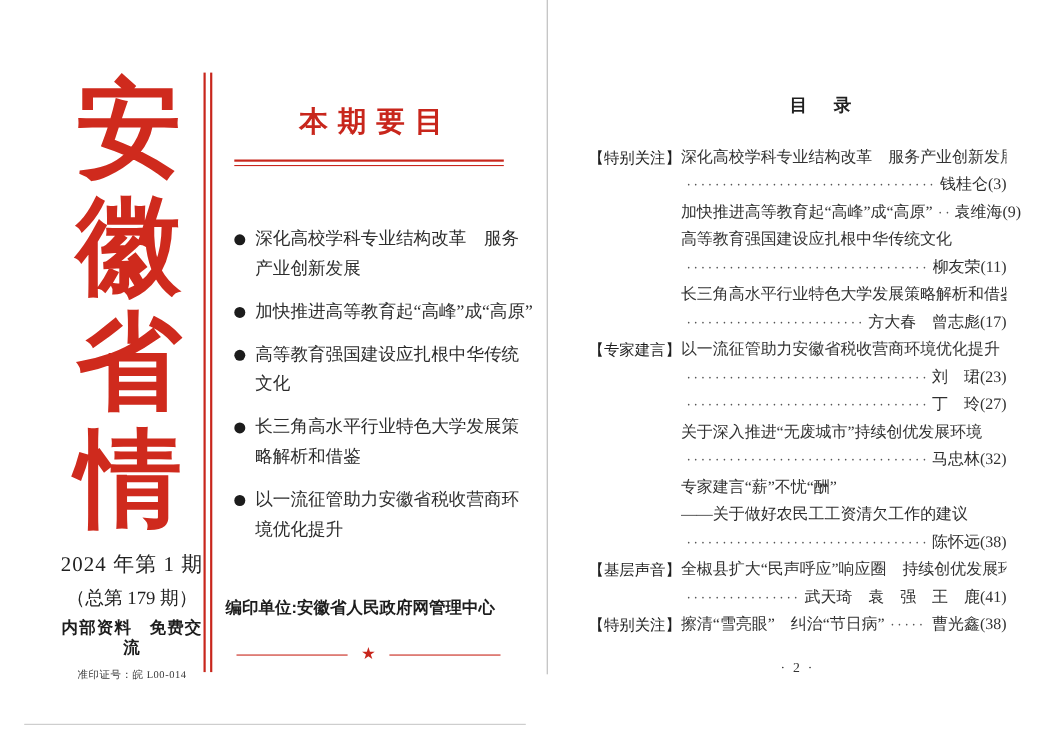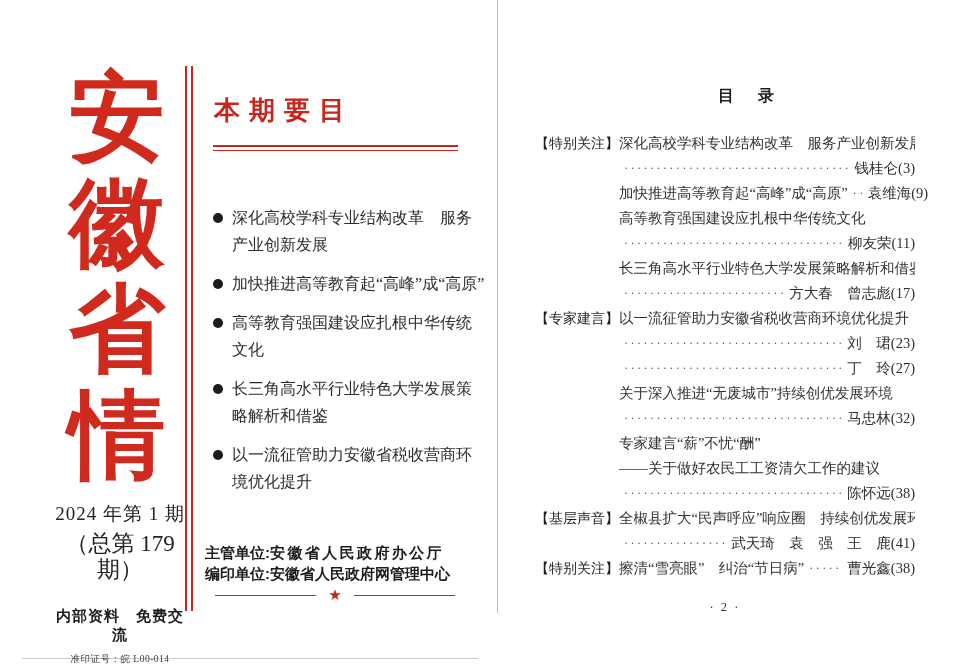--- a/index.html
+++ b/index.html
@@ -22,21 +22,21 @@
   }
   .masthead-char{
     font-size:96px;line-height:100px;font-weight:700;color:#cf2a1d;
     font-family:"DejaVu Serif","Liberation Serif",serif;
   }
   .vline-double{
     position:absolute;left:163px;top:63px;height:545px;width:4px;
     border-left:2px solid #c8261c;border-right:2px solid #c8261c;
   }
   .hl-title{
-    position:absolute;left:183px;top:90px;width:265px;
+    position:absolute;left:183px;top:90px;width:265px;text-align:center;
     color:#c8261c;font-weight:700;font-size:26px;letter-spacing:9px;text-indent:9px;
     font-family:"DejaVu Serif","Liberation Serif",serif;
   }
   .hl-divider{
     position:absolute;left:191px;top:142px;width:245px;height:3px;
     border-top:2px solid #c8261c;border-bottom:1px solid #c8261c;
   }
   .hl-list{position:absolute;left:191px;top:201px;width:262px;}
   .hl-item{display:flex;margin-bottom:12px;}
   .hl-bullet{flex:0 0 10px;height:10px;background:#1c1c1c;border-radius:50%;margin:9px 9px 0 0;}
@@ -45,22 +45,22 @@
   .org-block{position:absolute;left:183px;top:539px;width:280px;
     font-family:"Liberation Sans","DejaVu Sans",sans-serif;font-weight:700;
     font-size:15px;line-height:21px;color:#1d1d1d;}
   .org-line{display:flex;white-space:nowrap;}
   .org-val.spaced{letter-spacing:2.4px;}
   .star-divider{position:absolute;left:193px;top:585px;width:240px;display:flex;align-items:center;}
   .star-seg{flex:1;height:1px;background:#c8261c;}
   .star-glyph{color:#c8261c;font-size:15px;line-height:15px;margin:0 12px;}
   .issue-block{position:absolute;left:28px;top:498px;width:140px;text-align:center;color:#222;}
   .issue-no{font-size:19px;line-height:26px;letter-spacing:1px;}
-  .issue-total{font-size:23px;line-height:26px;margin-top:4px;}
-  .distribution{margin-top:24px;font-family:"Liberation Sans","DejaVu Sans",sans-serif;
+  .issue-total{font-size:17px;line-height:26px;margin-top:4px;}
+  .distribution{margin-top:4px;font-family:"Liberation Sans","DejaVu Sans",sans-serif;
     font-weight:700;font-size:15px;letter-spacing:1px;color:#1d1d1d;}
   .permit{margin-top:8px;font-size:9.5px;color:#3a3a3a;letter-spacing:.5px;}
   
   .toc-title{
     position:absolute;left:556px;top:86px;width:380px;text-align:center;
     font-size:16px;font-weight:700;letter-spacing:10px;text-indent:10px;color:#1f1f1f;
   }
   .toc{position:absolute;left:535px;top:131px;width:380px;font-size:14.5px;color:#333;}
   .t-line{display:flex;align-items:center;height:25px;line-height:25px;min-width:0;}
   .t-sec{flex:0 0 84px;font-family:"Liberation Sans","DejaVu Sans",sans-serif;
@@ -120,24 +120,20 @@
 
   <div class="issue-block">
     <div class="issue-no">2024 年第 1 期</div>
     <div class="issue-total">（总第 179 期）</div>
     <div class="distribution">内部资料　免费交流</div>
     <div class="permit">准印证号：皖 L00-014</div>
   </div>
 
   <div class="org-block">
     <div class="org-line">
-      <span class="org-label">主管单位:</span>
-      <span class="org-val spaced">安徽省人民政府办公厅</span>
-    </div>
-    <div class="org-line">
       <span class="org-label">编印单位:</span>
       <span class="org-val">安徽省人民政府网管理中心</span>
     </div>
   </div>
 
   <div class="star-divider">
     <span class="star-seg"></span>
     <span class="star-glyph">★</span>
     <span class="star-seg"></span>
   </div>

